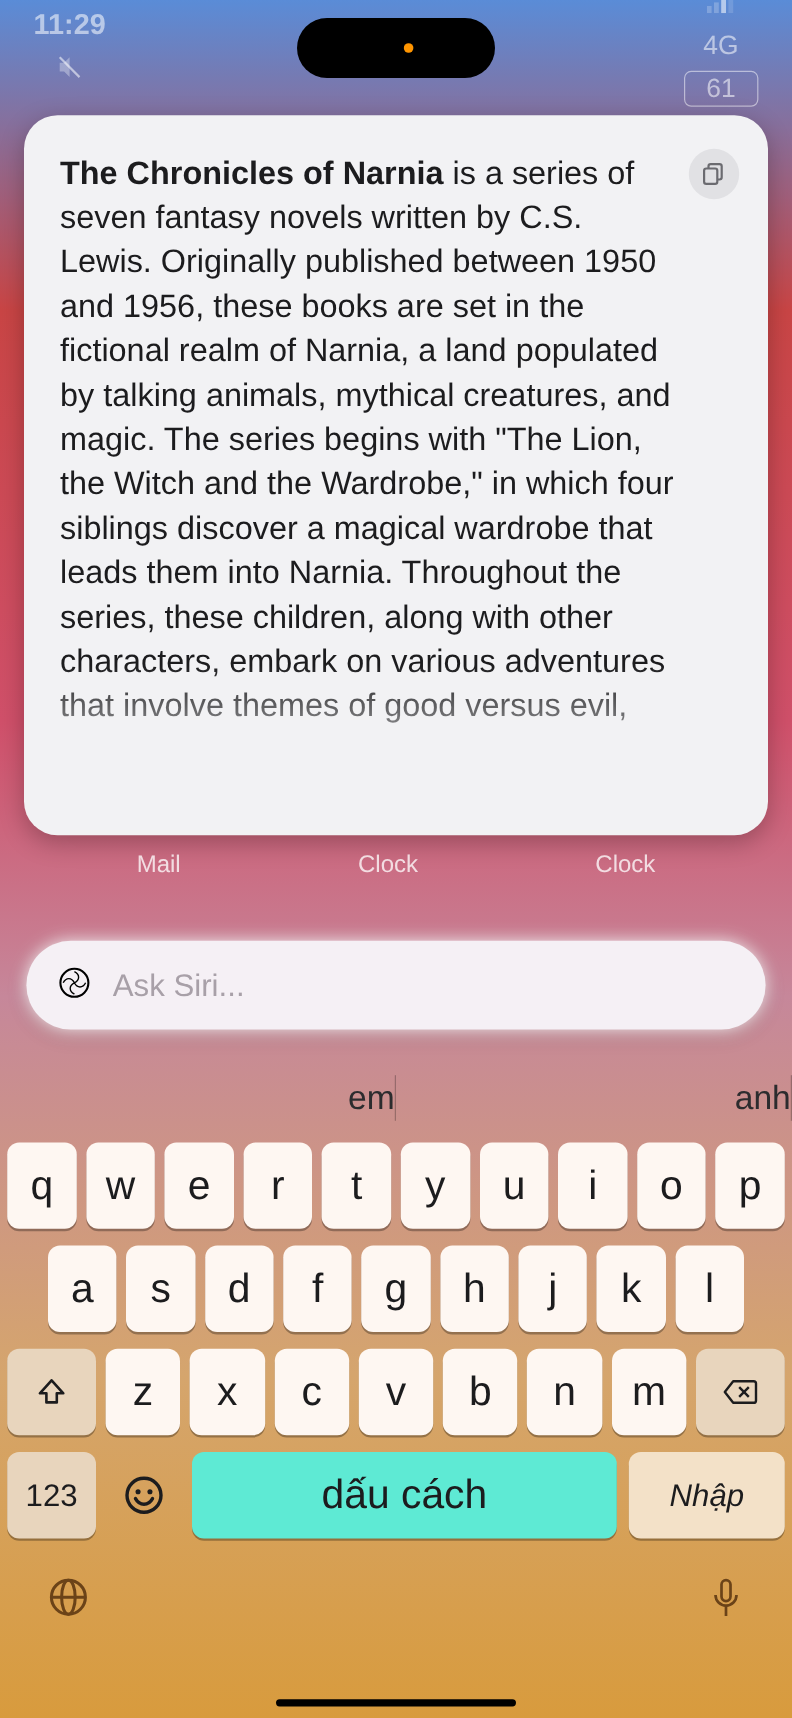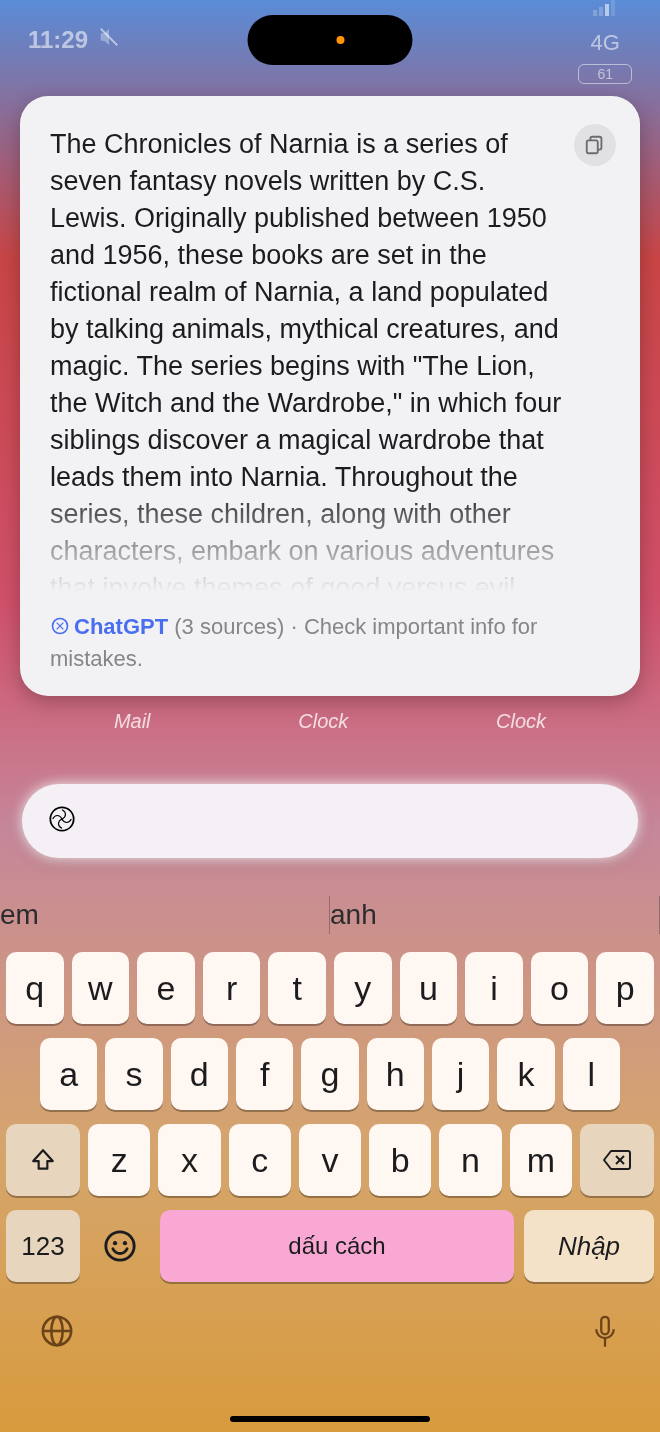--- a/index.html
+++ b/index.html
@@ -12,69 +12,69 @@
     overflow: hidden;
   }
   .status-bar {
     position: absolute; top: 0; left: 0; right: 0;
     height: 70px;
     display: flex; align-items: center; justify-content: space-between;
     padding: 10px 28px 0;
     color: rgba(255,255,255,0.55);
     font-size: 24px; font-weight: 600;
   }
-  .status-left { display: flex; align-items: center; gap: 10px; }
+  .status-left { display: flex; align-items: center; gap: 10px; flex-direction: column; }
   .status-right { display: flex; align-items: center; gap: 8px; font-size: 22px; font-weight: 500; flex-direction: column;}
   .pill {
     position: absolute; top: 15px; left: 50%; transform: translateX(-50%);
     width: 165px; height: 50px; border-radius: 30px; background: #000;
     display:flex; align-items:center; justify-content:center;
   }
   .pill-dot{ width:8px; height:8px; border-radius:50%; background:#ff9500; margin-left:20px;}
   .battery-box{
     display:inline-flex; align-items:flex-end; gap:2px;
-    border:1.5px solid rgba(255,255,255,0.5); border-radius:6px; padding:1px 18px; font-size:14px;
+    border:1.5px solid rgba(255,255,255,0.5); border-radius:6px; padding:1px 18px; font-size:22px;
   }
 
   .response-card {
     position: absolute; top: 96px; left: 20px; right: 20px;
     background: #f2f2f4;
     border-radius: 28px;
     padding: 30px 30px 22px;
     box-shadow: 0 6px 20px rgba(0,0,0,0.25);
     height: 600px;
     display:flex; flex-direction:column;
   }
   .response-body {
     flex: 1; position: relative; overflow: hidden;
     font-size: 27px; line-height: 37px; color: #1c1c1e;
     padding-right: 46px;
   }
-  .response-body .bold { font-weight: 400; }
+  .response-body .bold { font-weight: 700; }
   .fadeout{
     position:absolute; left:0; right:0; bottom:0; height:120px;
     background: linear-gradient(180deg, rgba(242,242,244,0) 0%, #f2f2f4 90%);
   }
   .copy-btn{
     position:absolute; top:28px; right:24px;
     width:42px; height:42px; border-radius:50%; background:#e1e1e4;
     display:flex; align-items:center; justify-content:center; color:#6b6b70;
   }
   .source-line{
     margin-top:8px; font-size:22px; line-height:30px; color:#86868a;
   }
   .source-line .brand{ color:#4a6ef0; font-weight:600;}
   .gpt-icon{ display:inline-block; vertical-align:-2px; margin-right:4px;}
 
   .dock-row{
     position:absolute; top:710px; left:0; right:0; height:54px;
     display:flex; justify-content:space-around; padding:0 40px;
     color: rgba(255,255,255,0.9); font-size:20px; font-weight:400;
   }
-  .dock-row span{ opacity:0.85;font-style:italic; }
+  .dock-row span{ opacity:0.85; }
 
   .siri-bar{
     position:absolute; top:784px; left:22px; right:22px;
     height:74px; background:#f5f0f5; border-radius:40px;
     display:flex; align-items:center; padding:0 26px; gap:18px;
     box-shadow: 0 0 14px rgba(255,255,255,0.9), 0 4px 18px rgba(0,0,0,0.15);
   }
   .siri-bar input{
     flex:1; border:none; background:transparent; outline:none;
     font-size:26px;
@@ -82,37 +82,37 @@
   .siri-bar input::placeholder{ color:#a8a0a8; }
 
   .kbd{
     position:absolute; left:0; right:0; bottom:0; top:878px;
     padding-top:0;
   }
   .suggest-row{
     display:flex; align-items:center; height:74px;
     font-size:28px; color:#2c2c2e;
   }
-  .suggest{ flex:1; text-align:left; }
+  .suggest{ flex:1; text-align:right; }
   .sep{ width:1px; height:38px; background:rgba(0,0,0,0.25); }
 
   .key-rows{ padding:0 6px; }
   .krow{ display:flex; gap:8px; margin-bottom:14px; }
   .krow.center{ padding:0 34px; }
   .key{
     flex:1; height:72px; border-radius:10px;
     background:#fef7f2; color:#1c1c1e;
     font-size:34px; display:flex; align-items:center; justify-content:center;
     box-shadow: 0 2px 0 rgba(0,0,0,0.3);
   }
   .key.mod{ background:#e8d5bd; font-size:28px;}
   .key.shift, .key.bksp{ flex:0 0 74px; }
   .key.num{ flex:0 0 74px; font-size:26px;}
   .key.emoji{ flex:0 0 60px; font-size:32px; background:transparent; box-shadow:none;}
-  .key.space{ flex:1; font-size:24px; background:#f9a8d4;}
+  .key.space{ flex:1; font-size:34px; background:#5eead4;}
   .key.enter{ flex:0 0 130px; font-size:26px; background:#f3e1c8;font-style:italic;}
   .krow.bottom{ gap:10px; align-items:center;border-radius:24px;}
 
   .kbd-foot{
     display:flex; justify-content:space-between; padding:18px 40px 0;
     color:#6b4318;
   }
   .home-ind{
     position:absolute; bottom:10px; left:50%; transform:translateX(-50%);
     width:200px; height:6px; border-radius:4px; background:#000;
@@ -154,47 +154,37 @@
 <div class="response-card">
   <div class="copy-btn">
     <svg width="22" height="22" viewBox="0 0 24 24">
         <rect x="7" y="3" width="12" height="14" rx="2" fill="none" stroke="currentColor" stroke-width="2"></rect>
         <rect x="3" y="7" width="12" height="14" rx="2" fill="#e1e1e4" stroke="currentColor" stroke-width="2"></rect>
       </svg>
   </div>
   <div class="response-body">
     <span class="bold">The Chronicles of Narnia</span><span> is a series of seven fantasy novels written by C.S. Lewis. Originally published between 1950 and 1956, these books are set in the fictional realm of Narnia, a land populated by talking animals, mythical creatures, and magic. The series begins with "The Lion, the Witch and the Wardrobe," in which four siblings discover a magical wardrobe that leads them into Narnia. Throughout the series, these children, along with other characters, embark on various adventures that involve themes of good versus evil,</span>
     <div class="fadeout"></div>
-  </div>
-  <div class="source-line">
-    <span class="gpt-icon">
-      <svg width="20" height="20" viewBox="0 0 24 24">
-          <circle cx="12" cy="12" r="9" fill="none" stroke="#4a6ef0" stroke-width="2"></circle>
-          <path d="M8 8l8 8M16 8l-8 8" stroke="#4a6ef0" stroke-width="1.5"></path>
-        </svg>
-    </span><span class="brand">ChatGPT</span>
-    <span>(3 sources)</span>
-    <span> · </span>
-    <span>Check important info for mistakes.</span>
   </div>
 </div>
 
 <div class="dock-row">
   <span>Mail</span>
   <span>Clock</span>
   <span>Clock</span>
 </div>
 
 <div class="siri-bar">
   <span>
     <svg width="28" height="28" viewBox="0 0 24 24">
         <circle cx="12" cy="12" r="10" fill="none" stroke="#000" stroke-width="1.5"></circle>
         <path d="M12 4c4 2 4 6 0 8s-4 6 0 8M4 12c2-4 6-4 8 0s6 4 8 0" fill="none" stroke="#000" stroke-width="1"></path>
       </svg>
   </span>
+  <input type="text" placeholder="Ask Siri..." style="">
 </div>
 
 <div class="kbd">
   <div class="suggest-row">
     <div class="suggest">em</div>
     <div class="sep"></div>
     <div class="suggest">anh</div>
     <div class="sep"></div>
   </div>
 

